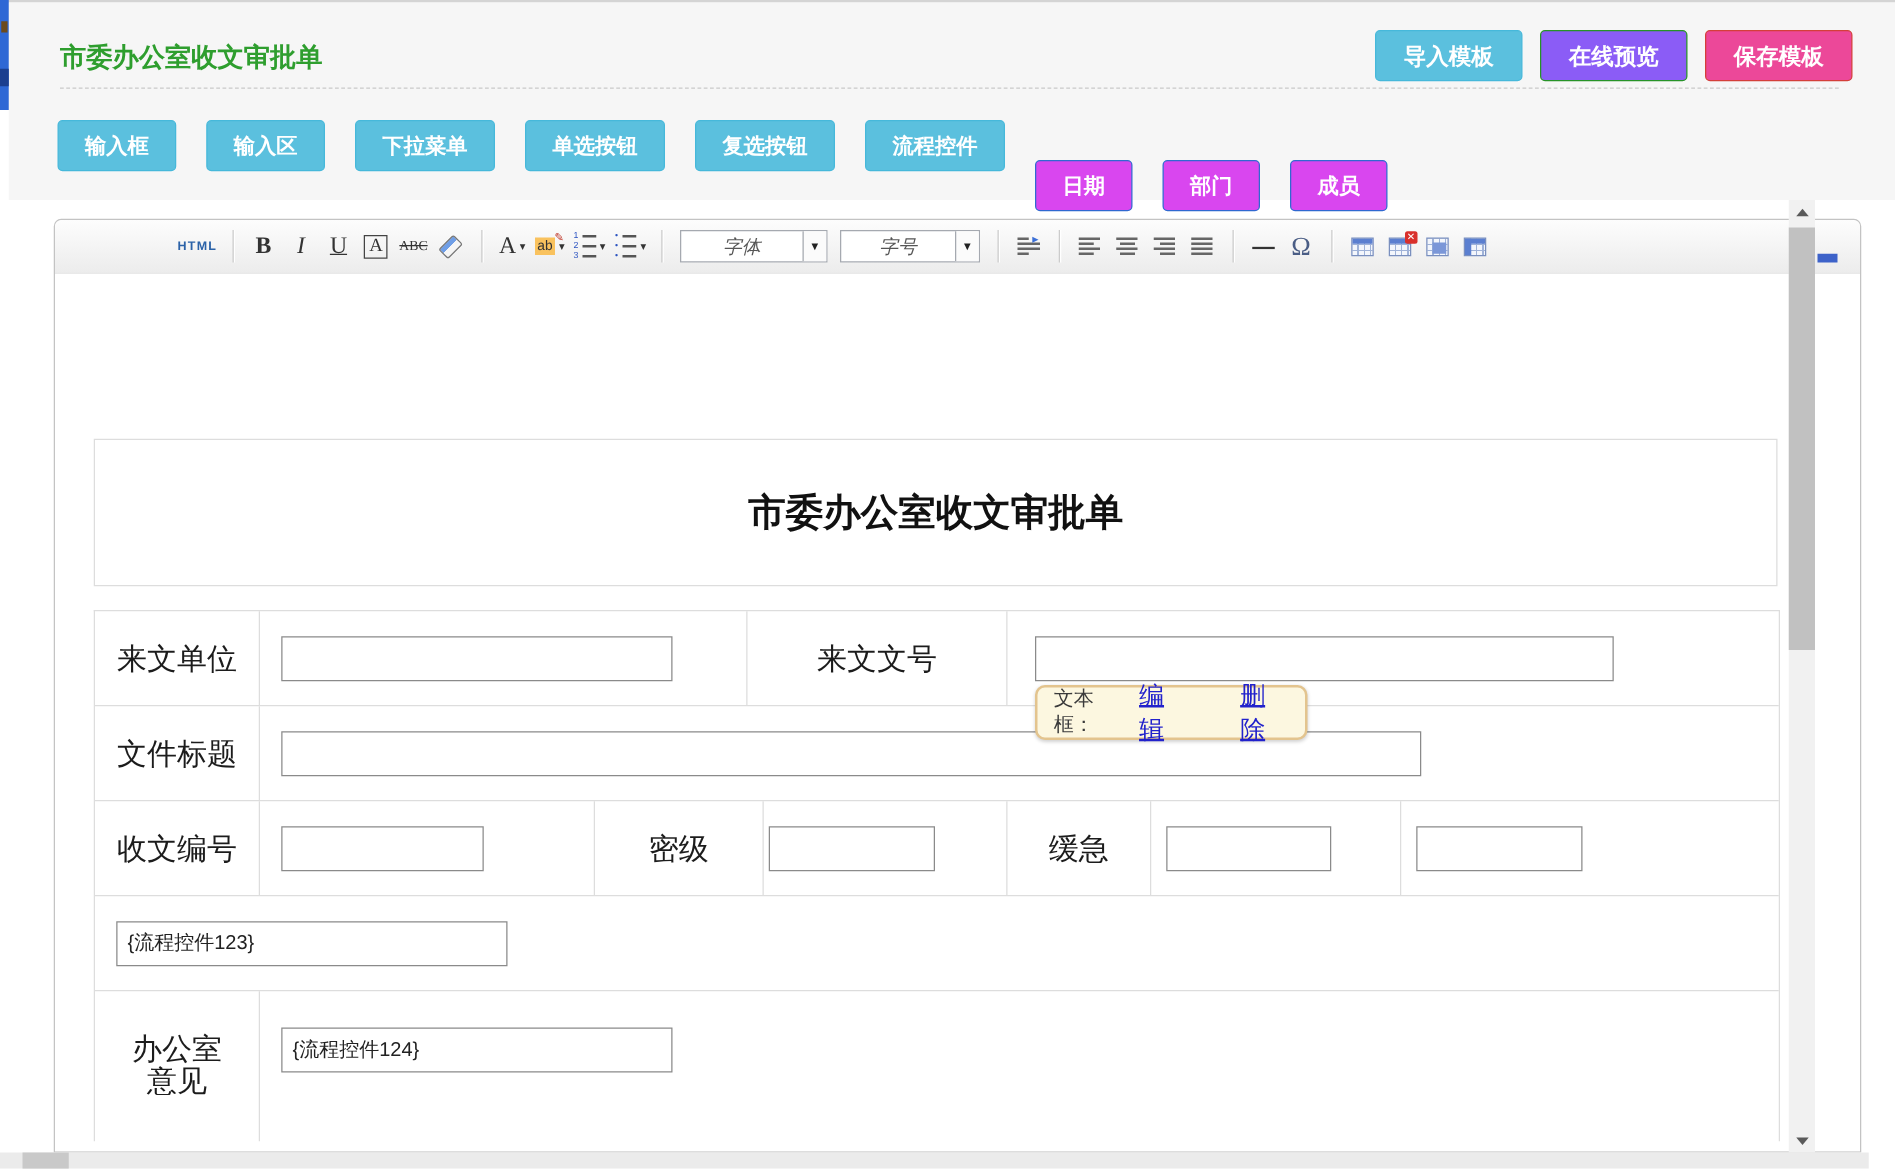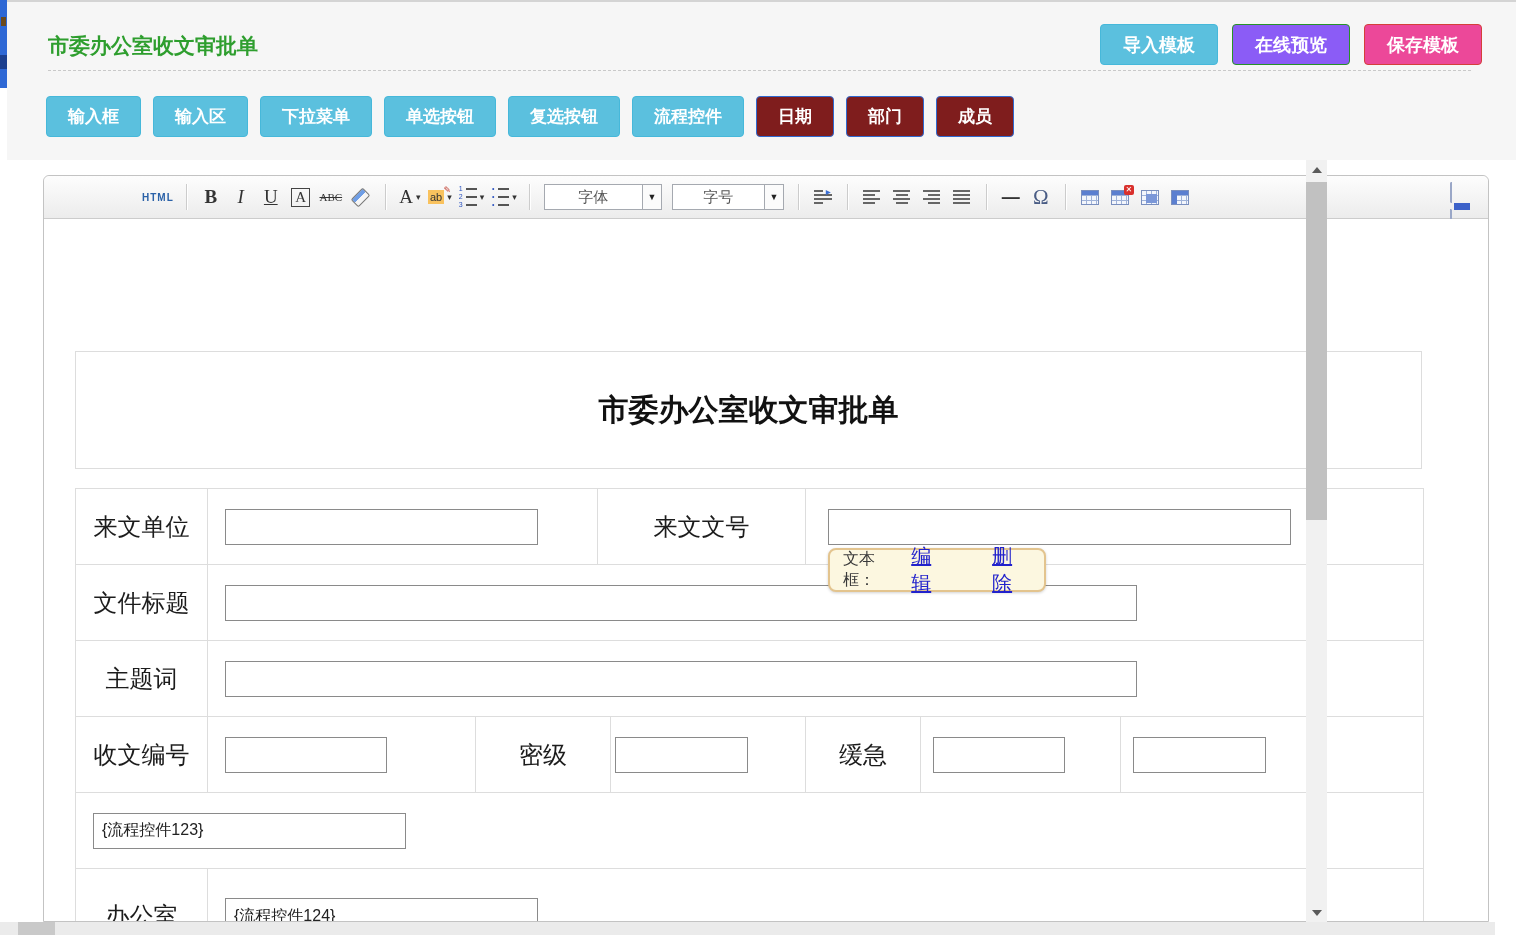--- a/index.html
+++ b/index.html
@@ -1,38 +1,38 @@
 <!DOCTYPE html>
 <html><head>
 <meta charset="utf-8">
 <style>
   * { margin:0; padding:0; box-sizing:border-box; }
   html,body { width:1516px; height:935px; overflow:hidden; background:#fff;
     font-family:"Liberation Sans","DejaVu Sans",sans-serif; }
-  #page { position:relative; width:1327px; height:935px; background:#fff;padding-left:36px; }
+  #page { position:relative; width:1452px; height:935px; background:#fff;padding-left:36px; }
 
   
   .top-line { position:absolute; left:0; top:0; width:1516px; height:2px; background:#d4d4d4; }
   .blue-strip { position:absolute; left:0; top:0; width:7px; height:88px; background:#2e68d5; }
   .blue-strip .m1 { position:absolute; left:1px; top:17px; width:5px; height:9px; background:#6b4a1c; }
   .blue-strip .m2 { position:absolute; left:0; top:55px; width:7px; height:14px; background:#1b3f8f; }
 
   
   .header { position:absolute; left:7px; top:2px; width:1509px; height:158px; background:#f6f6f6; }
   .page-title { position:absolute; left:41px; top:30px; font-size:21px; font-weight:bold; color:#2e9e2e; }
   .dash-sep { position:absolute; left:41px; right:45px; top:68px; border-top:1px dashed #c9c9c9; }
   .actions { position:absolute; top:22px; right:34px; display:flex; gap:14px; }
   .btn { border:1px solid transparent; border-radius:4px; color:#fff; font-weight:bold;
          font-size:18px; height:41px; padding:0 22px; cursor:pointer;
          font-family:"Liberation Sans","DejaVu Sans",sans-serif; }
   .btn-info    { background:#5bc0de; border-color:#46b8da; }
   .btn-success { background:#8b5cf6; border-color:#279327; }
   .btn-danger  { background:#ec4899; border-color:#d43f3a; }
-  .btn-primary { background:#7f1d1d; border-color:#3069d0; }
-  .controls { position:absolute; left:39px; top:94px; display:flex; gap:12px; }
+  .btn-primary { background:#d946ef; border-color:#3069d0;margin-top:32px; }
+  .controls { position:absolute; left:39px; top:94px; display:flex; gap:24px; }
   .controls .btn { font-size:17px; padding:0 21px; }
 
   
   .editor { position:absolute; left:43px; top:175px; width:1446px; height:747px;
             border:1px solid #c3c3c3; border-radius:6px 6px 0 0; background:#fff; overflow:hidden; }
   .toolbar { position:relative; height:43px; background:linear-gradient(#fdfdfd,#ececec);
              border-bottom:1px solid #ccc; border-radius:6px 6px 0 0;
              display:flex; align-items:center; padding-left:95px; }
   .sep { width:1px; height:26px; background:#ccc; margin:0 9px; box-shadow:1px 0 0 #fff; flex:none; }
   .tbtn { flex:none; min-width:24px; height:28px; display:flex; align-items:center; justify-content:center;
@@ -48,21 +48,21 @@
             background:linear-gradient(#6f9ee6 0 45%, #f5f5f5 45% 100%); }
   .caret { font-size:9px; color:#333; margin-left:3px; }
   .hl-ab { background:#f9c25e; font-size:11px; font-weight:normal; padding:1px 2px; position:relative; }
   .hl-ab::after { content:"\270E"; position:absolute; right:-7px; top:-5px; font-size:9px; color:#c0392b; }
   .lst { display:flex; flex-direction:column; gap:2px; }
   .lrow { display:flex; align-items:center; gap:2px; }
   .lrow em { font-style:normal; font-size:7px; line-height:6px; color:#2a52c0; width:6px; text-align:center; }
   .lrow b { width:11px; height:2px; background:#555; display:block; }
   .combo { display:flex; align-items:center; height:26px; background:#fff; border:1px solid #a5a9b0;
            margin:0 5px; flex:none; cursor:pointer; }
-  .combo .cv { flex:1; text-align:center; font-size:15px; color:#555; }
+  .combo .cv { flex:1; text-align:center; font-size:15px; color:#555;font-style:italic; }
   .combo .ca { width:19px; height:100%; border-left:1px solid #a5a9b0; background:#fbfbfb;
                display:flex; align-items:center; justify-content:center; font-size:9px; color:#222; }
   .indent { position:relative; width:18px; height:14px; display:flex; flex-direction:column; justify-content:space-between; }
   .indent i { display:block; height:2px; background:#666; }
   .indent .s { width:9px; } .indent .f { width:18px; }
   .indent::after { content:"\25B8"; position:absolute; right:1px; top:-4px; color:#3b6fd6; font-size:10px; }
   .al { width:17px; height:14px; display:flex; flex-direction:column; justify-content:space-between; }
   .al i { display:block; height:2px; background:#666; }
   .al .w { width:100%; } .al .n { width:70%; }
   .al-c { align-items:center; } .al-r { align-items:flex-end; }
@@ -300,26 +300,20 @@
             <input class="inp" style="margin-left: 22px; width: 463px;" value="">
           </div>
         </div>
         <div class="frow">
           <div class="fcell flabel w132">文件标题</div>
           <div class="fcell">
             <input class="inp" style="margin-left: 17px; width: 912px;" value="">
           </div>
         </div>
         <div class="frow">
-          <div class="fcell flabel w132">主题词</div>
-          <div class="fcell">
-            <input class="inp" style="margin-left: 17px; width: 912px;" value="">
-          </div>
-        </div>
-        <div class="frow">
           <div class="fcell flabel w132">收文编号</div>
           <div class="fcell w268">
             <input class="inp" style="margin-left: 17px; width: 162px;" value="">
           </div>
           <div class="fcell flabel w135">密级</div>
           <div class="fcell w195">
             <input class="inp" style="margin-left: 4px; width: 133px;" value="">
           </div>
           <div class="fcell flabel w115">缓急</div>
           <div class="fcell w200">

